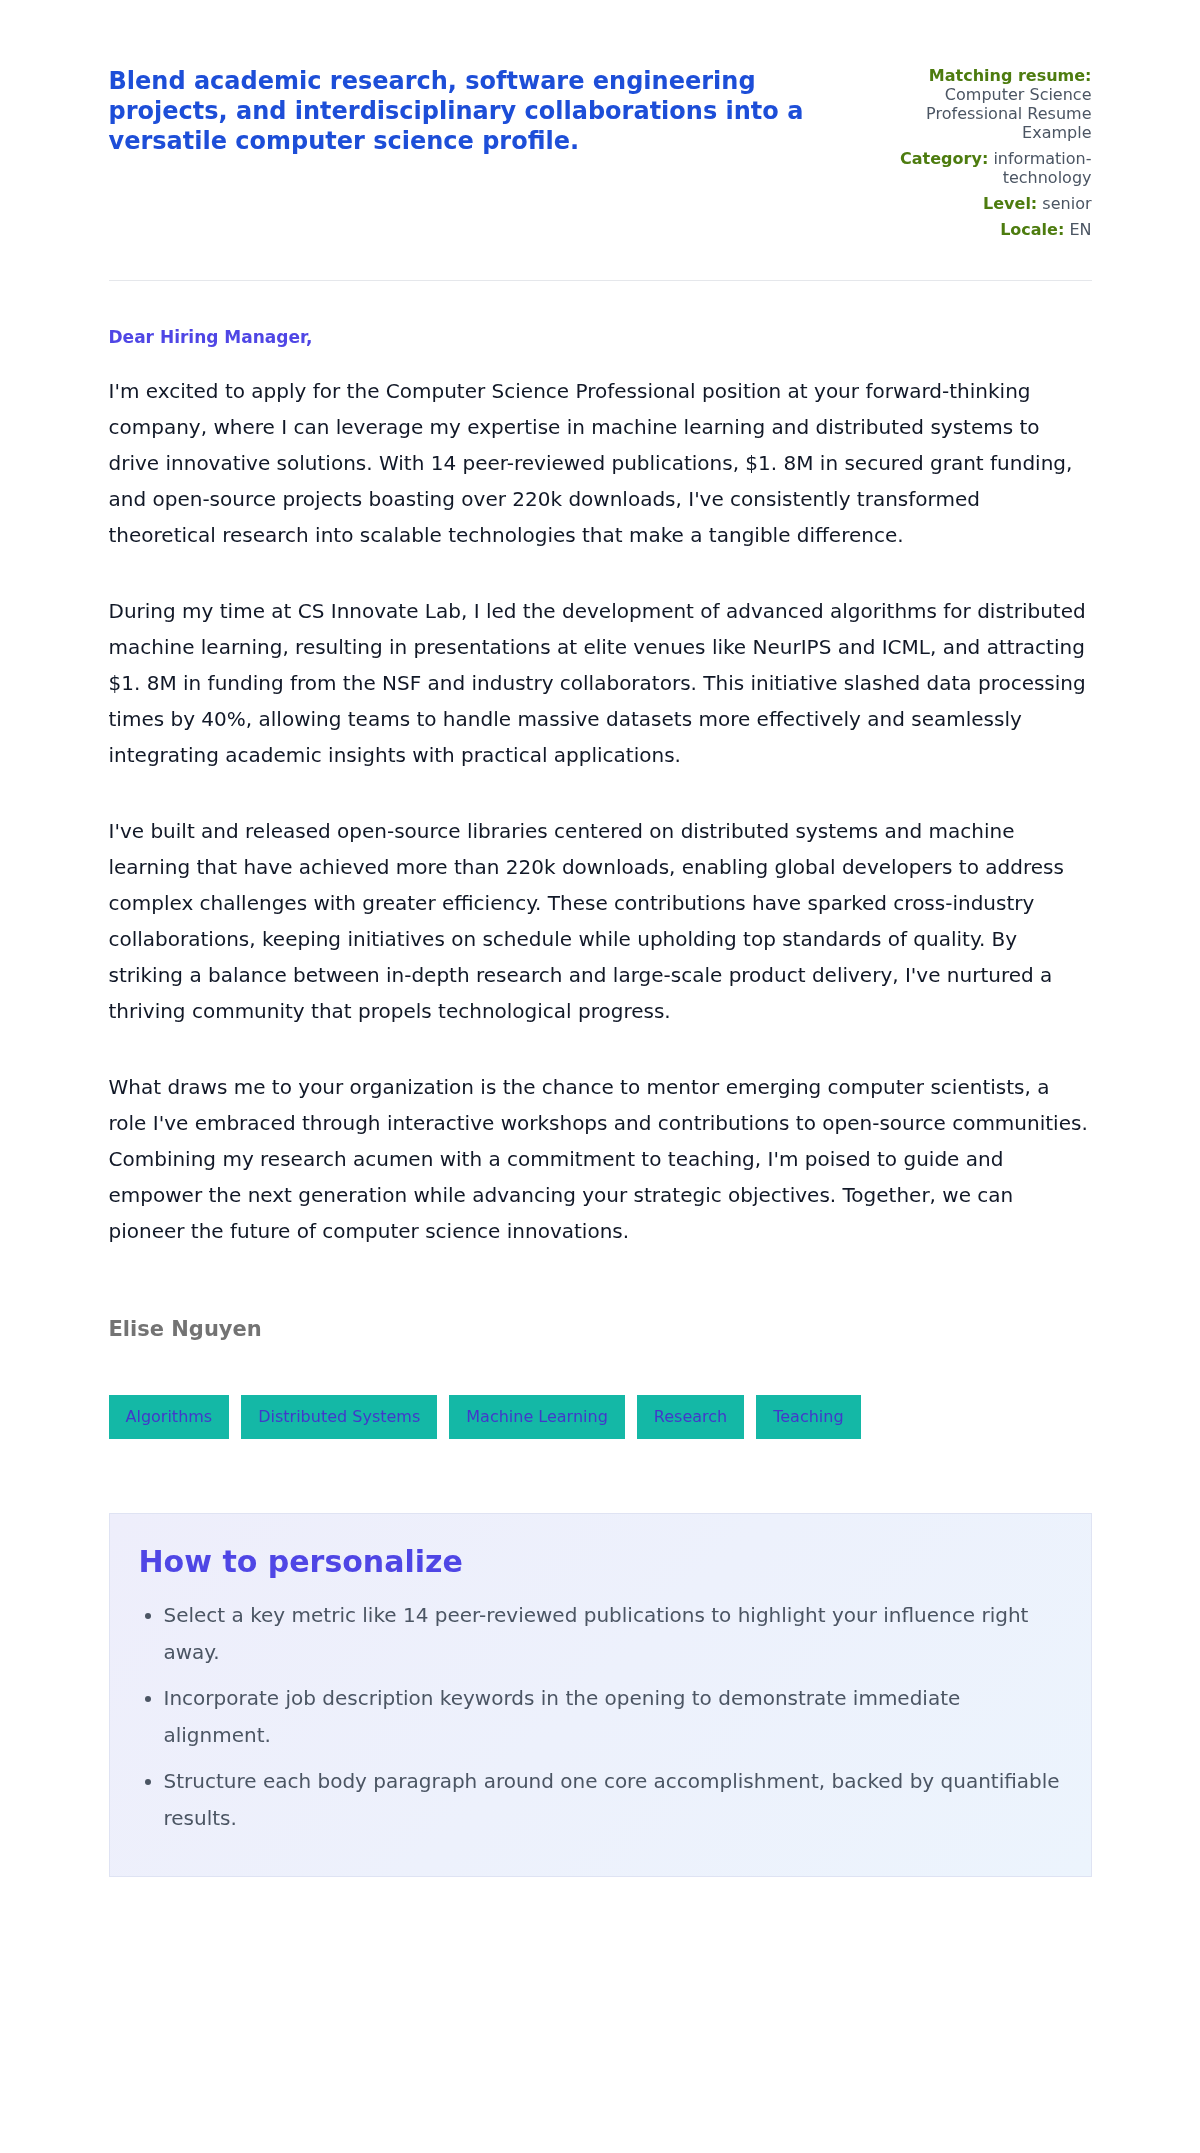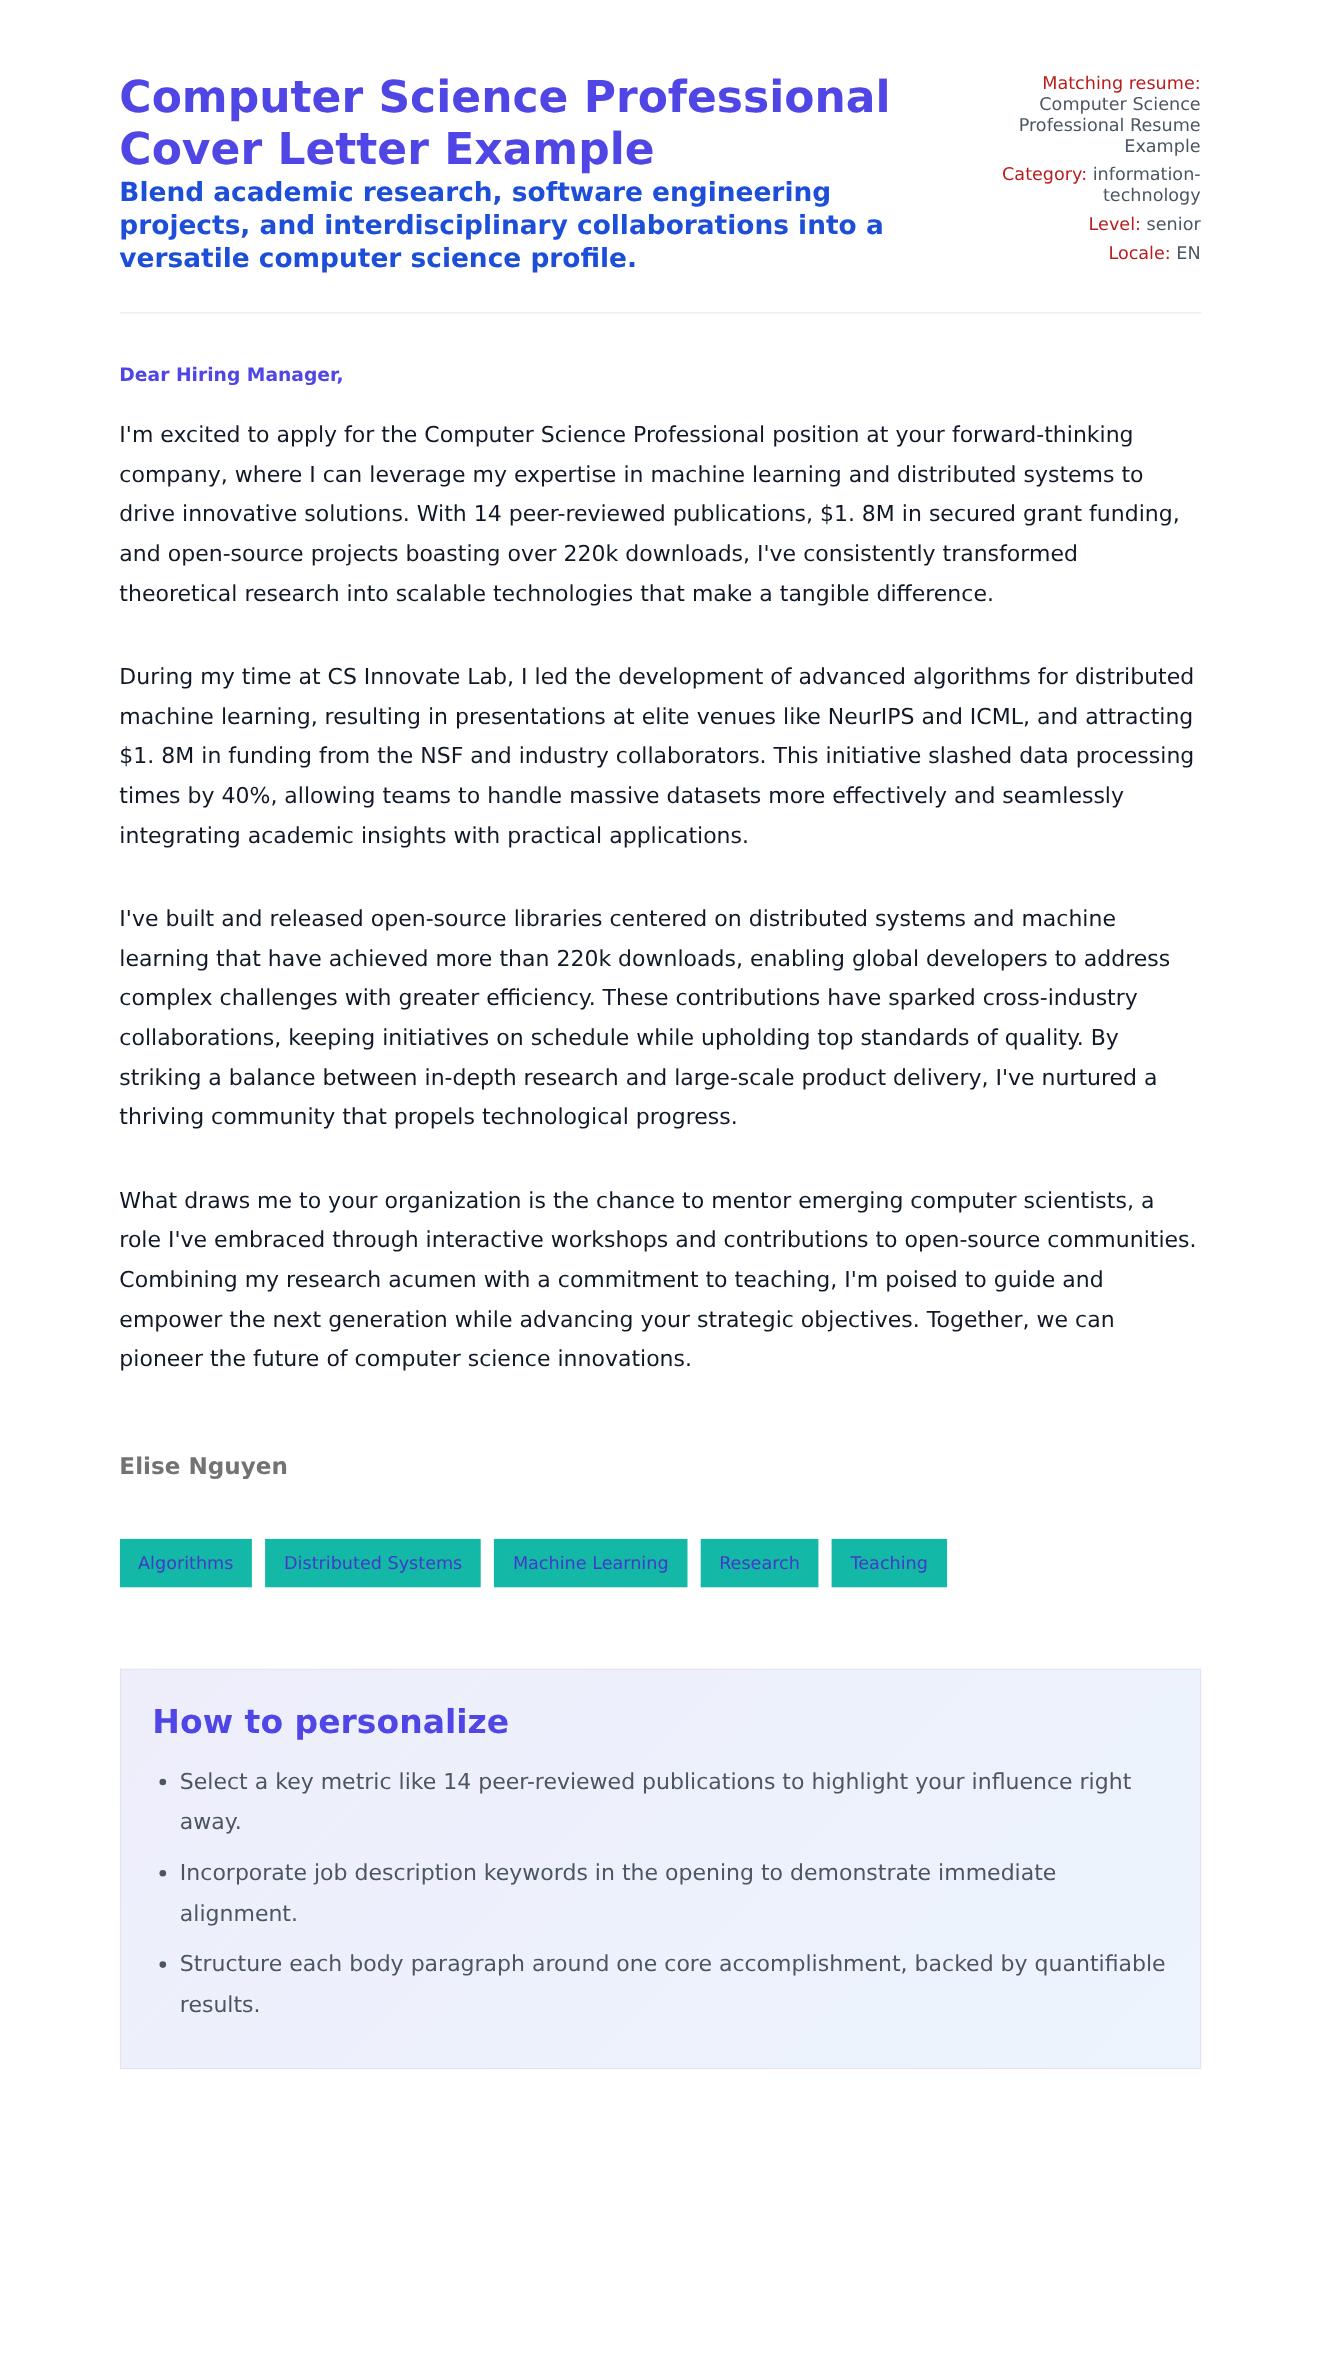--- a/index.html
+++ b/index.html
@@ -37,21 +37,21 @@
     margin: 0;
   }
   .meta {
     width: 230px;
     text-align: right;
     font-size: 16px;
     line-height: 19px;
     color: #4b5563;
   }
   .meta-row { margin-bottom: 7px; }
-  .meta-label { font-weight: normal; color: #b91c1c; margin-top: 44px; }
+  .meta-label { font-weight: bold; color: #4d7c0f; margin-top: 44px; }
   .greeting {
     margin-top: 46px;
     font-size: 17px;
     font-weight: bold;
     color: #4f46e5;
   }
   .para {
     font-size: 20px;
     line-height: 36px;
     color: #111827;
@@ -101,21 +101,20 @@
     margin-bottom: 9px;
   }
 </style>
 </head>
 <body>
 
 <div class="page">
 
   <header class="header">
     <div class="header-left">
-      <h1 class="title">Computer Science Professional Cover Letter Example</h1>
       <h2 class="subtitle">Blend academic research, software engineering projects, and interdisciplinary collaborations into a versatile computer science profile.</h2>
     </div>
     <div class="meta">
       <div class="meta-row">
         <span class="meta-label">Matching resume:</span><br>
         <span>Computer Science Professional Resume Example</span>
       </div>
       <div class="meta-row">
         <span class="meta-label">Category:</span>
         <span>information-technology</span>

